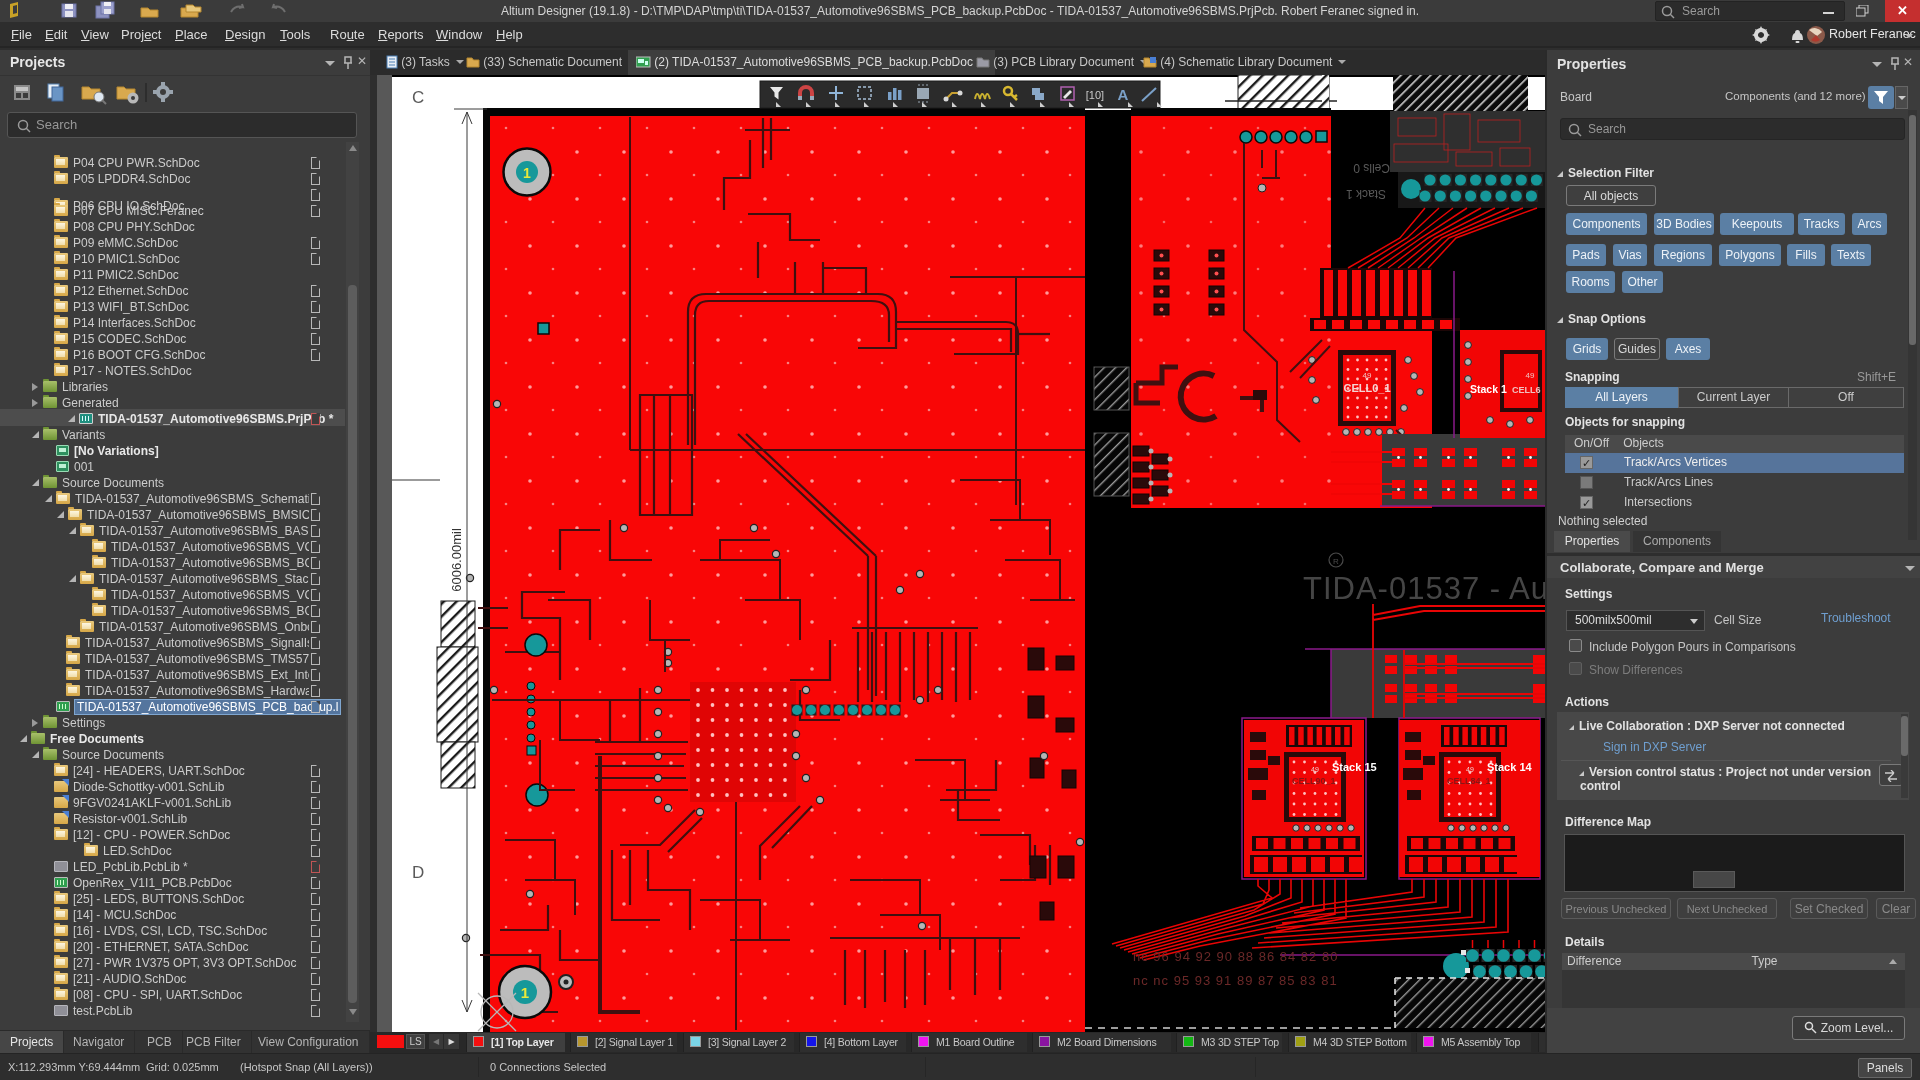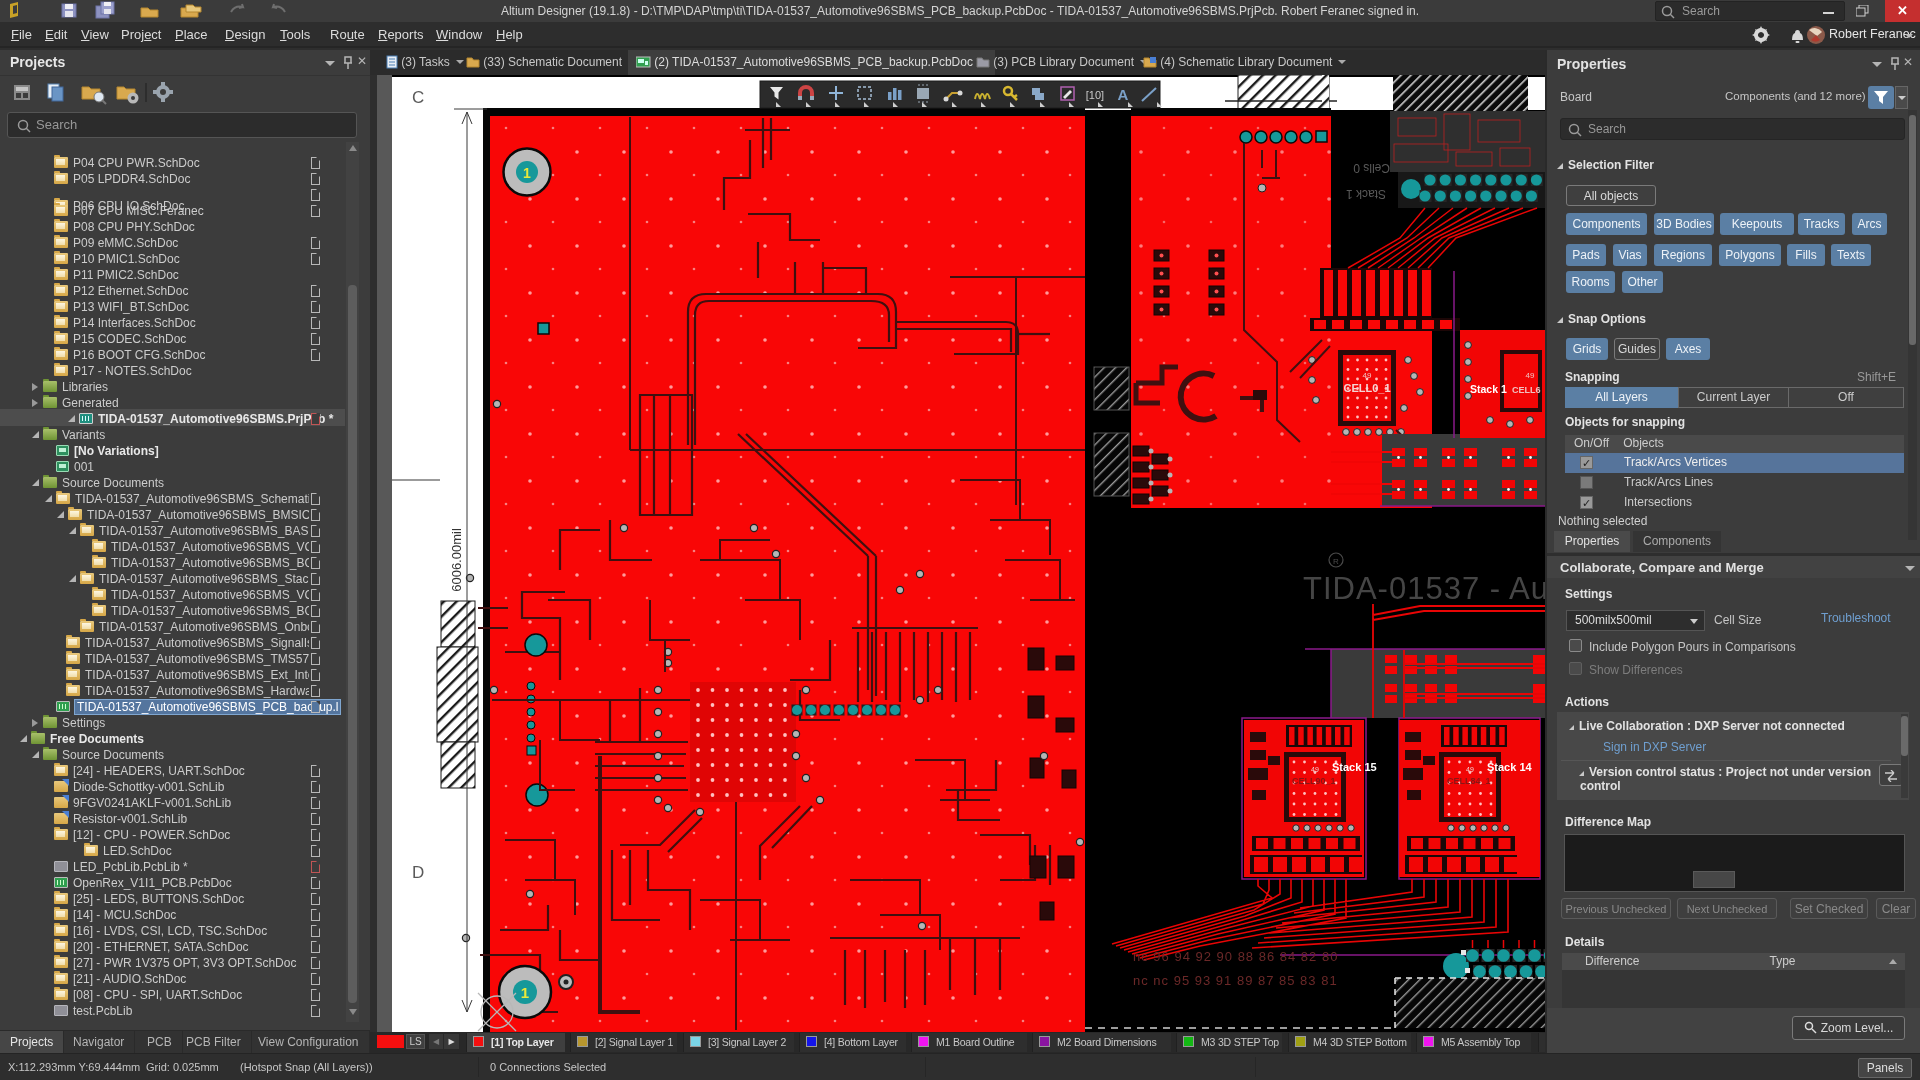--- a/index.html
+++ b/index.html
@@ -1071,21 +1071,21 @@
         </svg></div>
     <div class="abs" style="left:348px;top:36px;width:13px;height:23px;background:#4a4a4a;border:1px solid #666">
         <div style="margin:9px 2px;width:0;height:0;border-top:4px solid #ccc;border-left:4px solid transparent;border-right:4px solid transparent"></div>
       </div>
     <div class="abs" style="left:13px;top:68px;width:345px;height:22px;background:#2c2c2c;border:1px solid #252525;border-radius:3px;color:#989898;font-size:12px;line-height:20px;padding-left:27px">Search</div>
     <svg class="abs" style="left:20px;top:72px" width="16" height="16">
         <circle cx="7" cy="7" r="4.5" fill="none" stroke="#9a9a9a" stroke-width="1.5"></circle>
         <line x1="10" y1="10" x2="14" y2="14" stroke="#9a9a9a" stroke-width="1.5"></line>
       </svg>
 
-    <div class="rp-bold" style="left:10px;top:108px"><span class="sectri"></span>Selection Filter</div>
+    <div class="rp-bold" style="left:10px;top:116px"><span class="sectri"></span>Selection Filter</div>
     <div class="gbtn" style="left:19px;top:135px;width:90px;height:21px;line-height:20px">All objects</div>
     <div class="bbtn" style="left:19px;top:163px;width:81px;height:22px;line-height:22px">Components</div>
     <div class="bbtn" style="left:107px;top:163px;width:60px;height:22px;line-height:22px">3D Bodies</div>
     <div class="bbtn" style="left:173px;top:163px;width:74px;height:22px;line-height:22px">Keepouts</div>
     <div class="bbtn" style="left:251px;top:163px;width:47px;height:22px;line-height:22px">Tracks</div>
     <div class="bbtn" style="left:305px;top:163px;width:35px;height:22px;line-height:22px">Arcs</div>
     <div class="bbtn" style="left:19px;top:194px;width:40px;height:22px;line-height:22px">Pads</div>
     <div class="bbtn" style="left:66px;top:194px;width:34px;height:22px;line-height:22px">Vias</div>
     <div class="bbtn" style="left:107px;top:194px;width:58px;height:22px;line-height:22px">Regions</div>
     <div class="bbtn" style="left:172px;top:194px;width:62px;height:22px;line-height:22px">Polygons</div>
@@ -1140,21 +1140,21 @@
     </div>
     <div class="rp-bold" style="left:18px;top:765px">Difference Map</div>
     <div class="abs" style="left:17px;top:784px;width:341px;height:58px;background:#1b1b1b;border:1px solid #555">
       <div class="abs" style="left:128px;top:36px;width:42px;height:17px;background:#474747;border:1px solid #5a5a5a"></div>
     </div>
     <div class="gbtn" style="left:14px;top:848px;width:110px;height:21px;line-height:20px;color:#8a8a8a;border-color:#5a5a5a;font-size:11px">Previous Unchecked</div>
     <div class="gbtn" style="left:130px;top:848px;width:100px;height:21px;line-height:20px;color:#8a8a8a;border-color:#5a5a5a;font-size:11px">Next Unchecked</div>
     <div class="gbtn" style="left:243px;top:848px;width:78px;height:21px;line-height:20px;color:#8a8a8a;border-color:#5a5a5a">Set Checked</div>
     <div class="gbtn" style="left:329px;top:848px;width:40px;height:21px;line-height:20px;color:#8a8a8a;border-color:#5a5a5a">Clear</div>
     <div class="rp-bold" style="left:18px;top:885px">Details</div>
-    <div class="abs" style="left:15px;top:903px;width:343px;height:17px;background:#4a4a4a;color:#ccc;font-size:12px;line-height:16px"><span style="margin-left:23px">Difference</span><span style="margin-left:130px">Type</span><span class="abs" style="right:8px;top:6px;width:0;height:0;border-bottom:5px solid #aaa;border-left:4px solid transparent;border-right:4px solid transparent"></span></div>
+    <div class="abs" style="left:15px;top:903px;width:343px;height:17px;background:#4a4a4a;color:#ccc;font-size:12px;line-height:16px"><span style="margin-left:5px">Difference</span><span style="margin-left:130px">Type</span><span class="abs" style="right:8px;top:6px;width:0;height:0;border-bottom:5px solid #aaa;border-left:4px solid transparent;border-right:4px solid transparent"></span></div>
     <div class="abs" style="left:15px;top:920px;width:343px;height:38px;background:#353535"></div>
     <div class="abs" style="left:0;top:958px;width:375px;height:45px;background:#424242"></div>
     <div class="gbtn" style="left:245px;top:966px;width:113px;height:24px;line-height:23px;background:#3a3a3a"><svg width="13" height="13" style="vertical-align:-2px;margin-right:4px">
           <circle cx="5" cy="5" r="3.5" fill="none" stroke="#ddd" stroke-width="1.5"></circle>
           <line x1="8" y1="8" x2="12" y2="12" stroke="#ddd" stroke-width="1.5"></line>
         </svg>Zoom Level...</div>
     <div class="abs" style="left:361px;top:60px;width:9px;height:430px;background:#353535">
         <div class="abs" style="left:1px;top:5px;width:7px;height:230px;background:#686868;border-radius:3px"></div>
       </div>
   </div>

